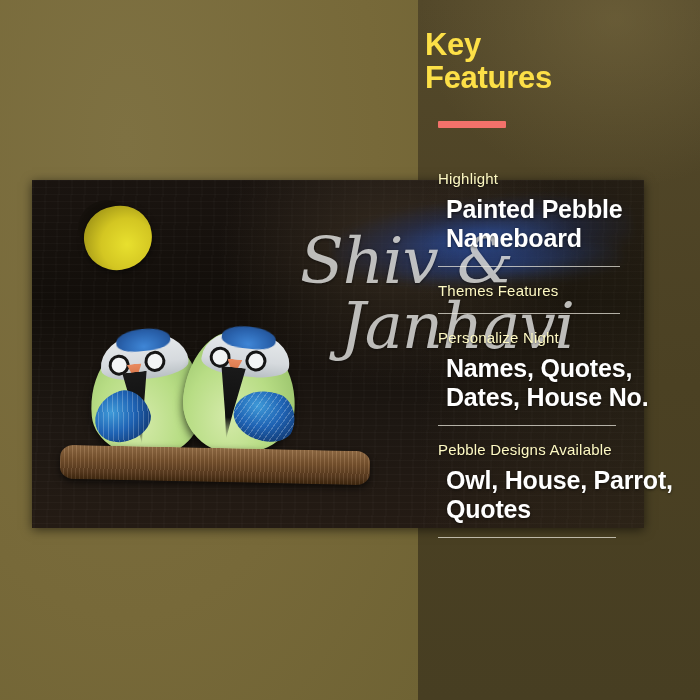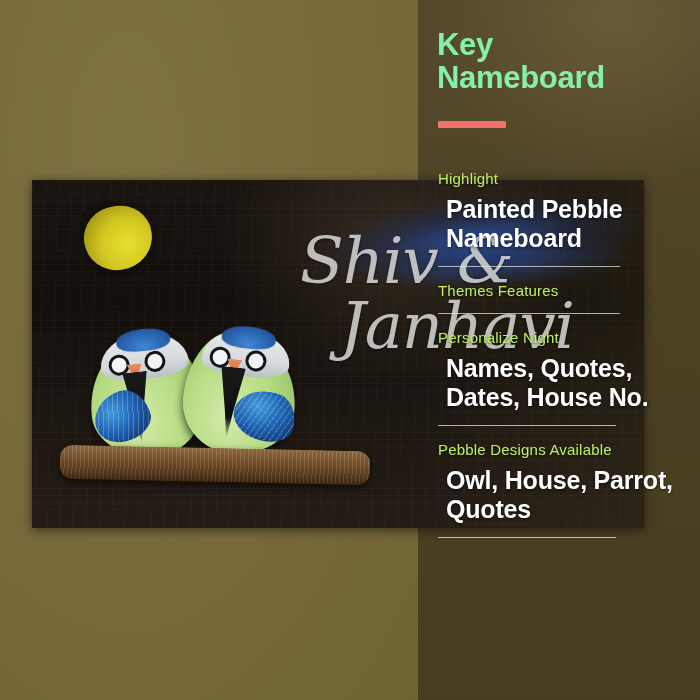--- a/index.html
+++ b/index.html
@@ -233,22 +233,22 @@
 
   
   .panel {
     position: absolute;
     left: 418px; top: 0;
     width: 282px; height: 700px;
     padding: 0;
   }
   .panel-title {
     position: absolute;
-    left: 19px; top: 28px;
-    color: #86efac;
+    left: 7px; top: 28px;
+    color: #fde047;
     font-size: 31px;
     font-weight: bold;
     line-height: 1.08;
     letter-spacing: -0.3px;
   }
   .accent-bar {
     position: absolute;
     left: 20px; top: 121px;
     width: 68px; height: 7px;
     background: #f2716a;
@@ -258,21 +258,21 @@
   .feature-list {
     position: absolute;
     left: 0; top: 170px;
     width: 282px;
   }
   .feature {
     position: relative;
     padding: 0 0 0 20px;
   }
   .feature-label {
-    color: #bef264;
+    color: #fef9c3;
     font-size: 15px;
     font-weight: normal;
     letter-spacing: 0.2px;
     margin: 0 0 7px 0;
     text-shadow: 0 1px 2px rgba(0,0,0,0.5);
   }
   .feature-value {
     color: #ffffff;
     font-size: 25px;
     font-weight: bold;
@@ -334,21 +334,21 @@
 
   <div class="watermark">
     <span>Shiv &amp;</span>
     <span class="wm-l2">Janhavi</span>
   </div>
 
   <div class="panel">
 
     <div class="panel-title">
       <div>Key</div>
-      <div>Nameboard</div>
+      <div>Features</div>
     </div>
 
     <div class="accent-bar"></div>
 
     <div class="feature-list">
 
       <div class="feature">
         <div class="feature-label">Highlight</div>
         <div class="feature-value">Painted Pebble Nameboard</div>
       </div>

